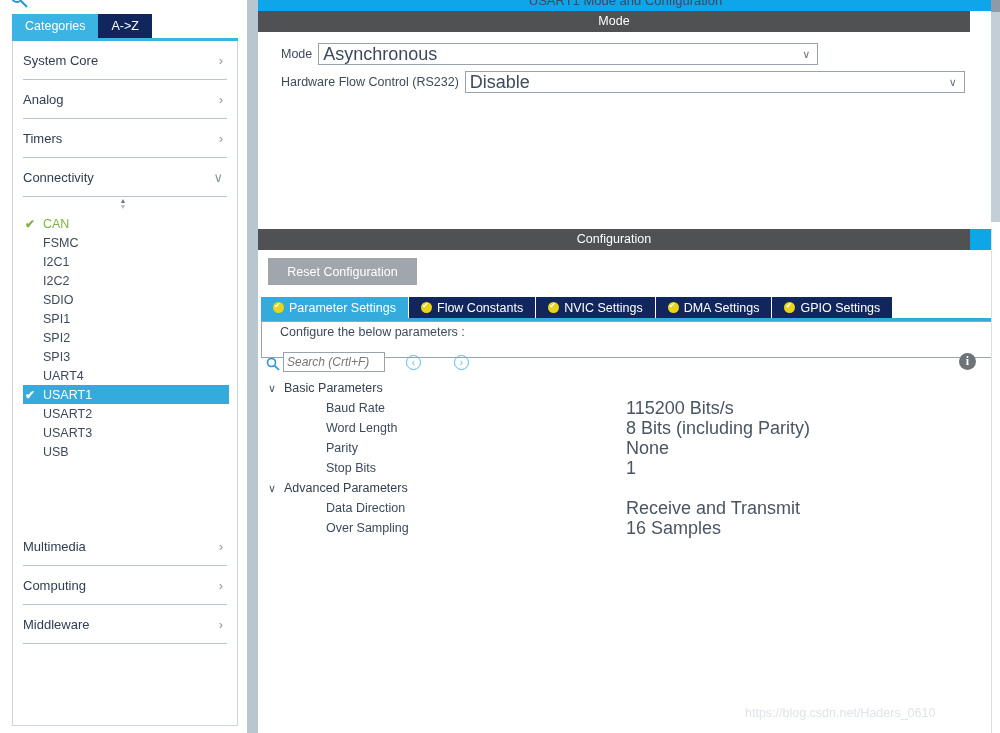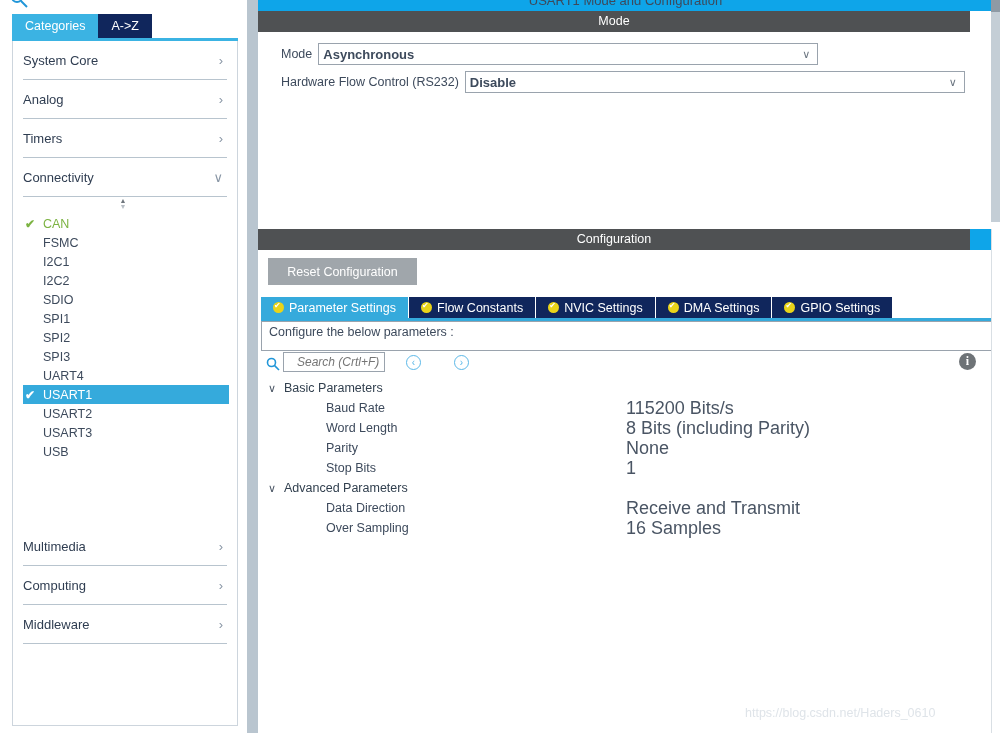--- a/index.html
+++ b/index.html
@@ -110,21 +110,21 @@
     position: absolute; left: 0; top: 32px; width: 712px; height: 190px;
     background: #ffffff;
   }
   .field-row { position: absolute; height: 22px; display: flex; align-items: center; }
   .field-label { font-size: 12.5px; color: #3d4a5c; white-space: nowrap; }
   .combo {
     position: relative; height: 22px; border: 1px solid #9aa3ad;
     background: #fff; display: flex; align-items: center;
     padding-left: 4px; cursor: pointer;
   }
-  .combo .val { font-size: 13px; color: #3d4a5c; font-weight: bold; }
+  .combo .val { font-size: 18px; color: #3d4a5c; }
   .combo .arrow {
     position: absolute; right: 7px; top: 50%; transform: translateY(-50%);
     color: #6b7580; font-size: 11px;
   }
   #row-mode { left: 23px; top: 11px; }
   #row-mode .combo { width: 500px; margin-left: 6px; }
   #row-hfc { left: 23px; top: 39px; }
   #row-hfc .combo { width: 500px; margin-left: 6px; }
 
   
@@ -169,38 +169,38 @@
   .ctab .chk::after {
     content: "✔"; position: absolute; left: 1px; top: -2px;
     font-size: 8px; color: #ffffff; line-height: 11px;
   }
   #tab-underline {
     position: absolute; left: 3px; top: 68px; width: 734px; height: 3px;
     background: #35aadc;
   }
 
   #configure-banner {
-    position: absolute; left: 3px; top: 71px; width: 734px; height: 30px;
+    position: absolute; left: 3px; top: 71px; width: 734px; height: 37px;
     border: 1px solid #9aa3ad; background: #fff;
-    font-size: 12.5px; color: #3d4a5c; line-height: 20px; padding-left: 7px;
+    font-size: 12.5px; color: #3d4a5c; line-height: 20px; padding-left: 18px;
   }
 
   
   #psearch-row {
     position: absolute; left: 0; top: 100px; width: 737px; height: 28px;
   }
   #psearch-icon {
     position: absolute; left: 8px; top: 7px; width: 14px; height: 14px;
     color: #2196d8;
   }
   #psearch-input {
     position: absolute; left: 25px; top: 2px; width: 102px; height: 20px;
     border: 1px solid #9aa3ad; background: #fff; outline: none;
     font-family: "Liberation Sans", sans-serif; font-size: 12px;
-    font-style: italic; color: #9aa3ad; padding-left: 13px;
+    font-style: italic; color: #9aa3ad; padding-left: 3px;
   }
   .navcirc {
     position: absolute; top: 5px; width: 15px; height: 15px;
     border: 1px solid #5bb8e8; border-radius: 50%;
     color: #5bb8e8; font-size: 10px; text-align: center; line-height: 14px;
     cursor: pointer;
   }
   #nav-prev { left: 148px; }
   #nav-next { left: 196px; }
   #info-icon {

